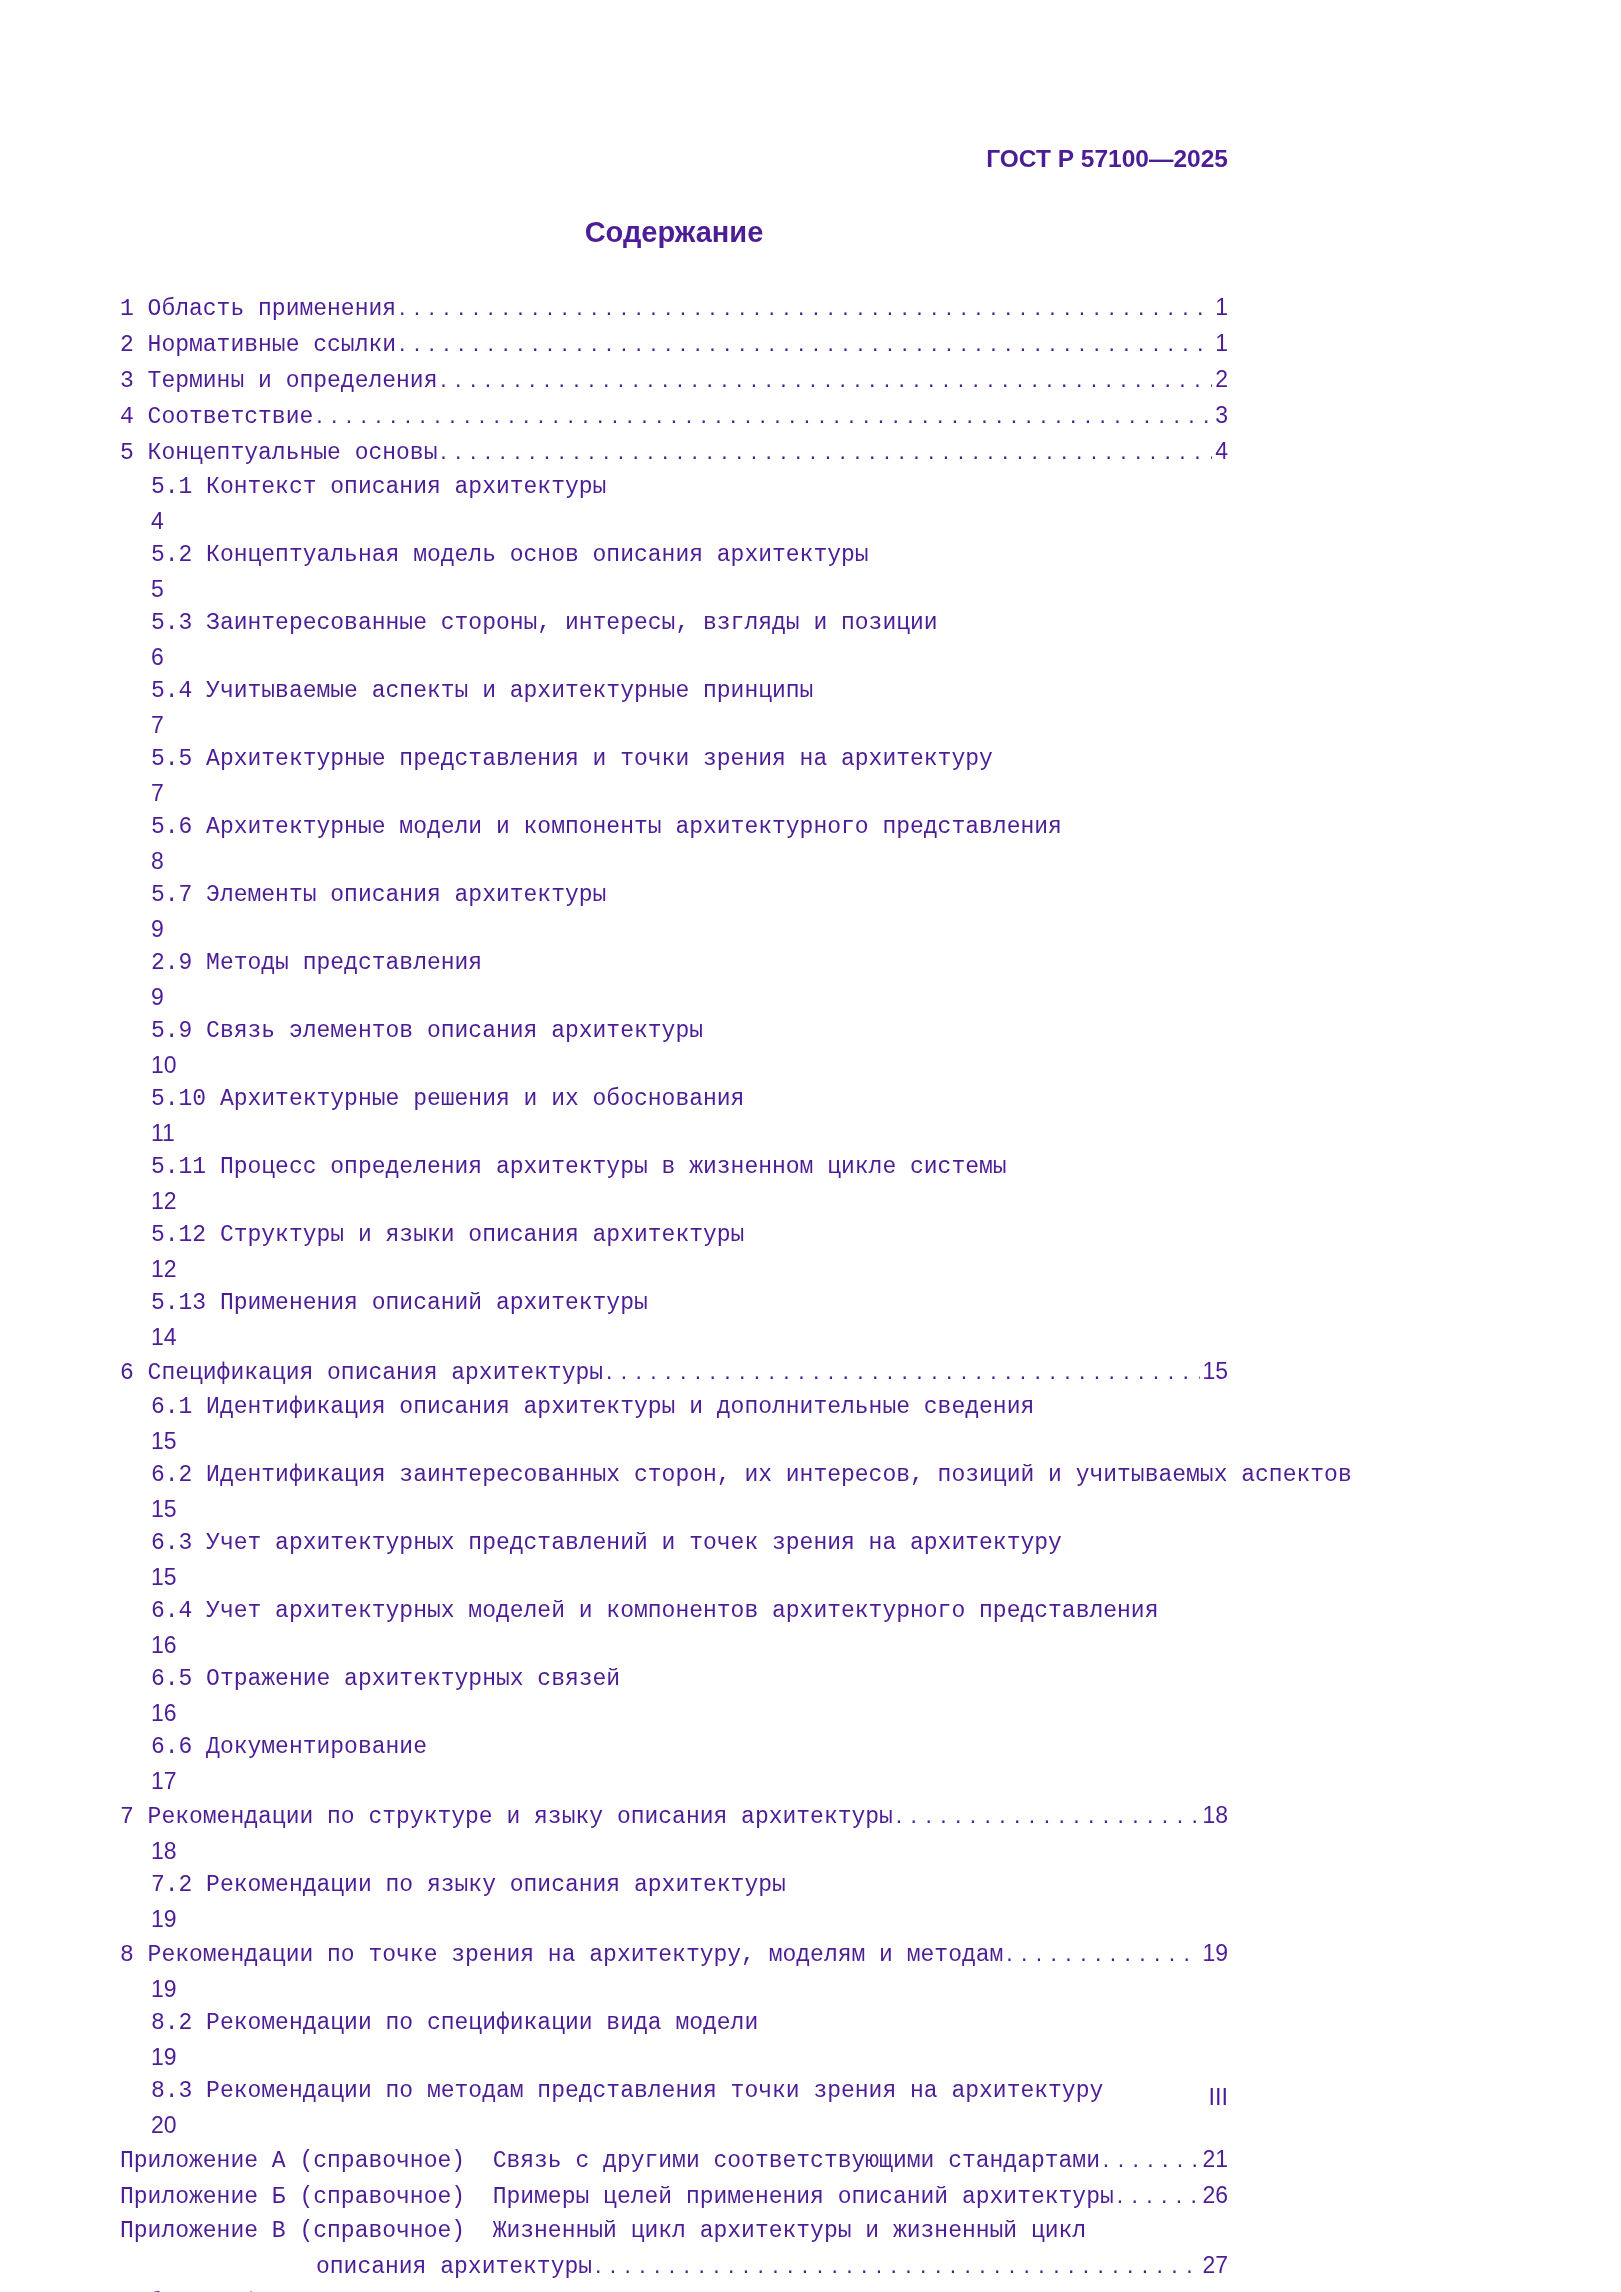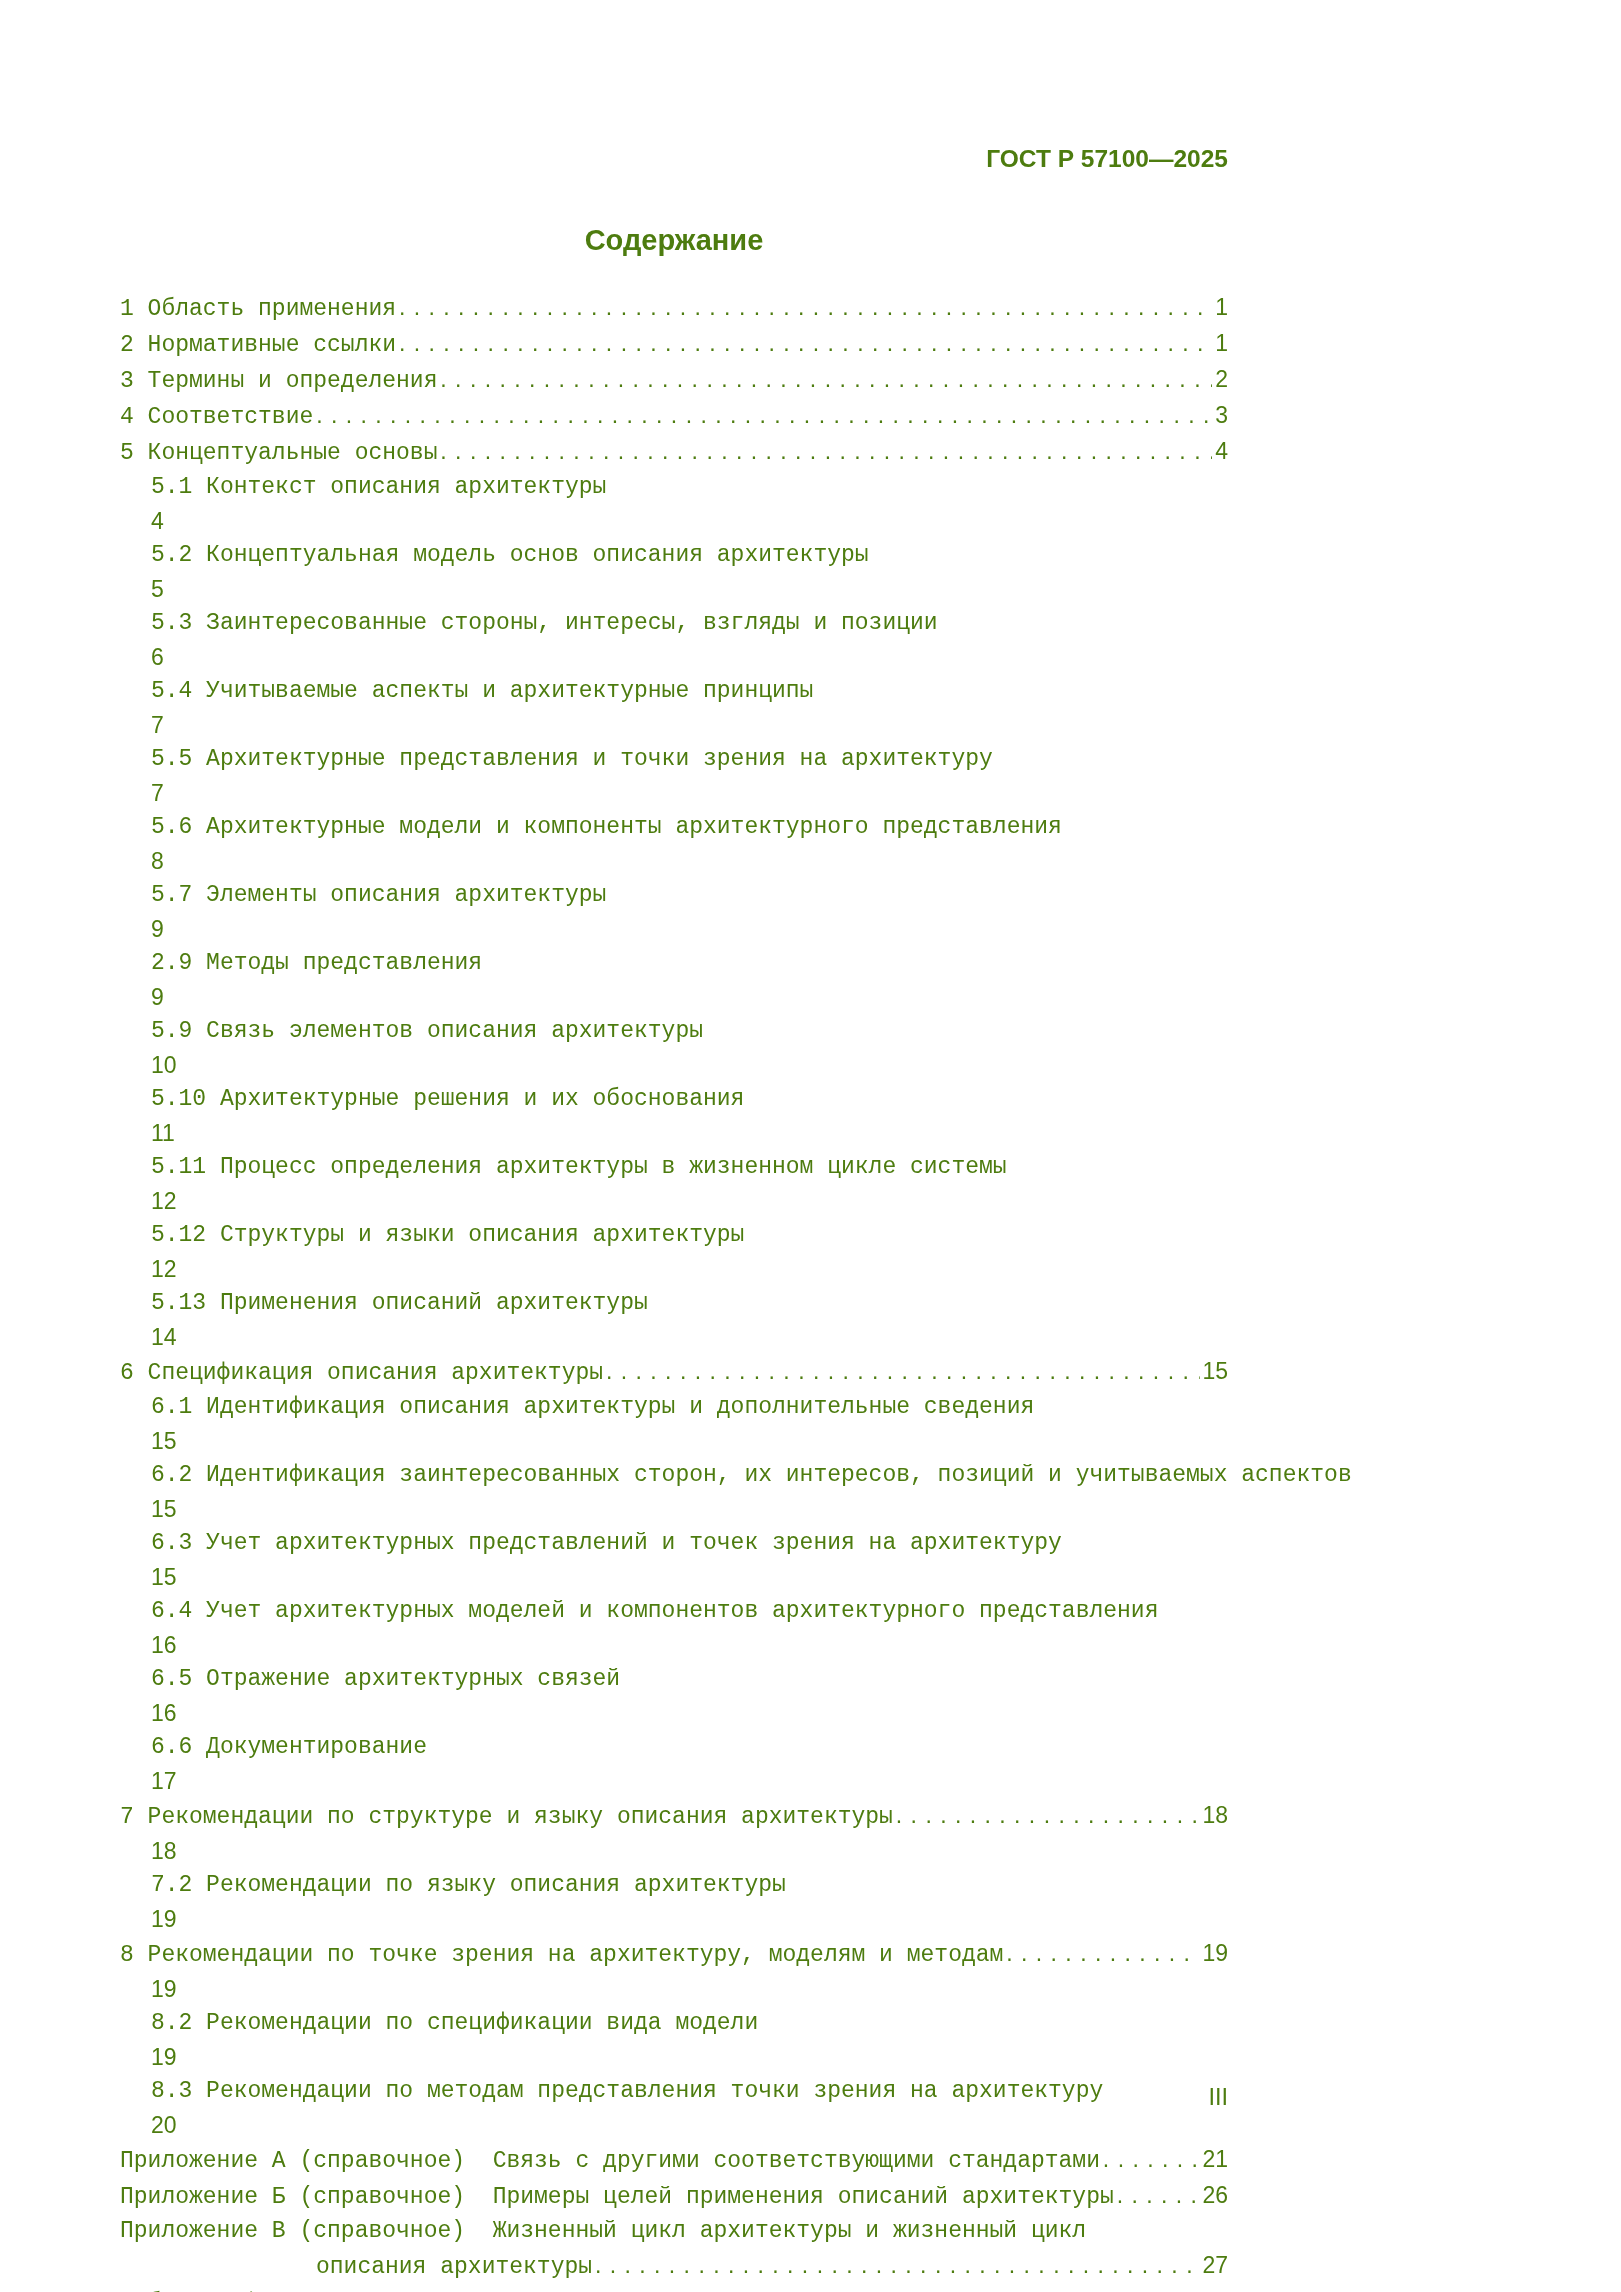--- a/index.html
+++ b/index.html
@@ -6,41 +6,41 @@
     margin: 0;
     padding: 0;
     background: #ffffff;
   }
   .page {
     position: relative;
     width: 1412px;
     height: 2293px;
     background: #ffffff;
     font-family: "Liberation Sans", sans-serif;
-    color: #4d7c0f;
+    color: #4c1d95;
     overflow: hidden;
   }
   .doc-header {
     position: absolute;
     top: 145px;
     left: 120px;
     right: 184px;
     text-align: right;
     font-size: 24.5px;
     font-weight: 700;
   }
   .doc-title {
     position: absolute;
     top: 216px;
     left: 120px;
     right: 184px;
     text-align: center;
     font-size: 29px;
     font-weight: 700;
-    margin: 8px;
+    margin: 0;
   }
   .toc {
     position: absolute;
     top: 290px;
     left: 120px;
     right: 184px;
     font-size: 23px;
     line-height: 34px;
   }
   .toc-row {

